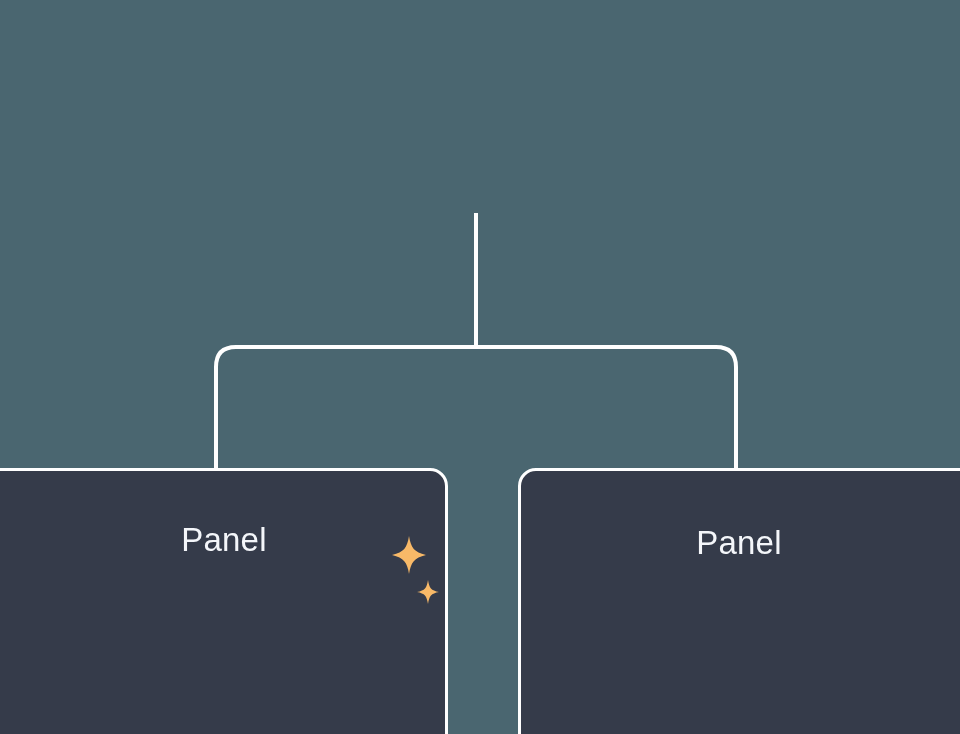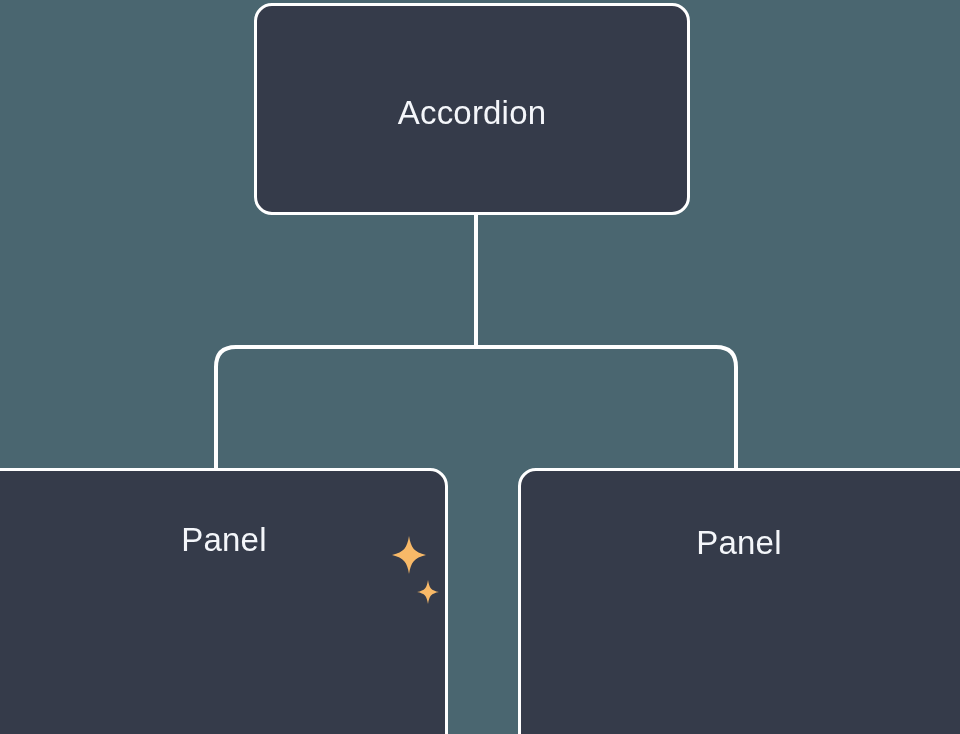--- a/index.html
+++ b/index.html
@@ -164,23 +164,20 @@
 </head>
 <body>
 
 <div id="stage">
 
   <svg class="connectors" viewBox="0 0 960 734" width="960" height="734" aria-hidden="true">
     <path d="M 476 213 L 476 347" fill="none" stroke="#ffffff" stroke-width="4"></path>
     <path d="M 216 470 L 216 367 Q 216 347 236 347 L 716 347 Q 736 347 736 367 L 736 470" fill="none" stroke="#ffffff" stroke-width="4"></path>
   </svg>
 
-  <div class="node" id="node-accordion">
-    <div class="node-title">Accordion</div>
-  </div>
 
   <div class="node" id="node-panel-left">
     <div class="node-title">Panel</div>
   </div>
 
   <div class="pill-wrap" id="pill-left">
     <div class="pill highlighted">
       <div class="cell cell-name">isActive</div>
       <div class="cell cell-value">true</div>
     </div>

